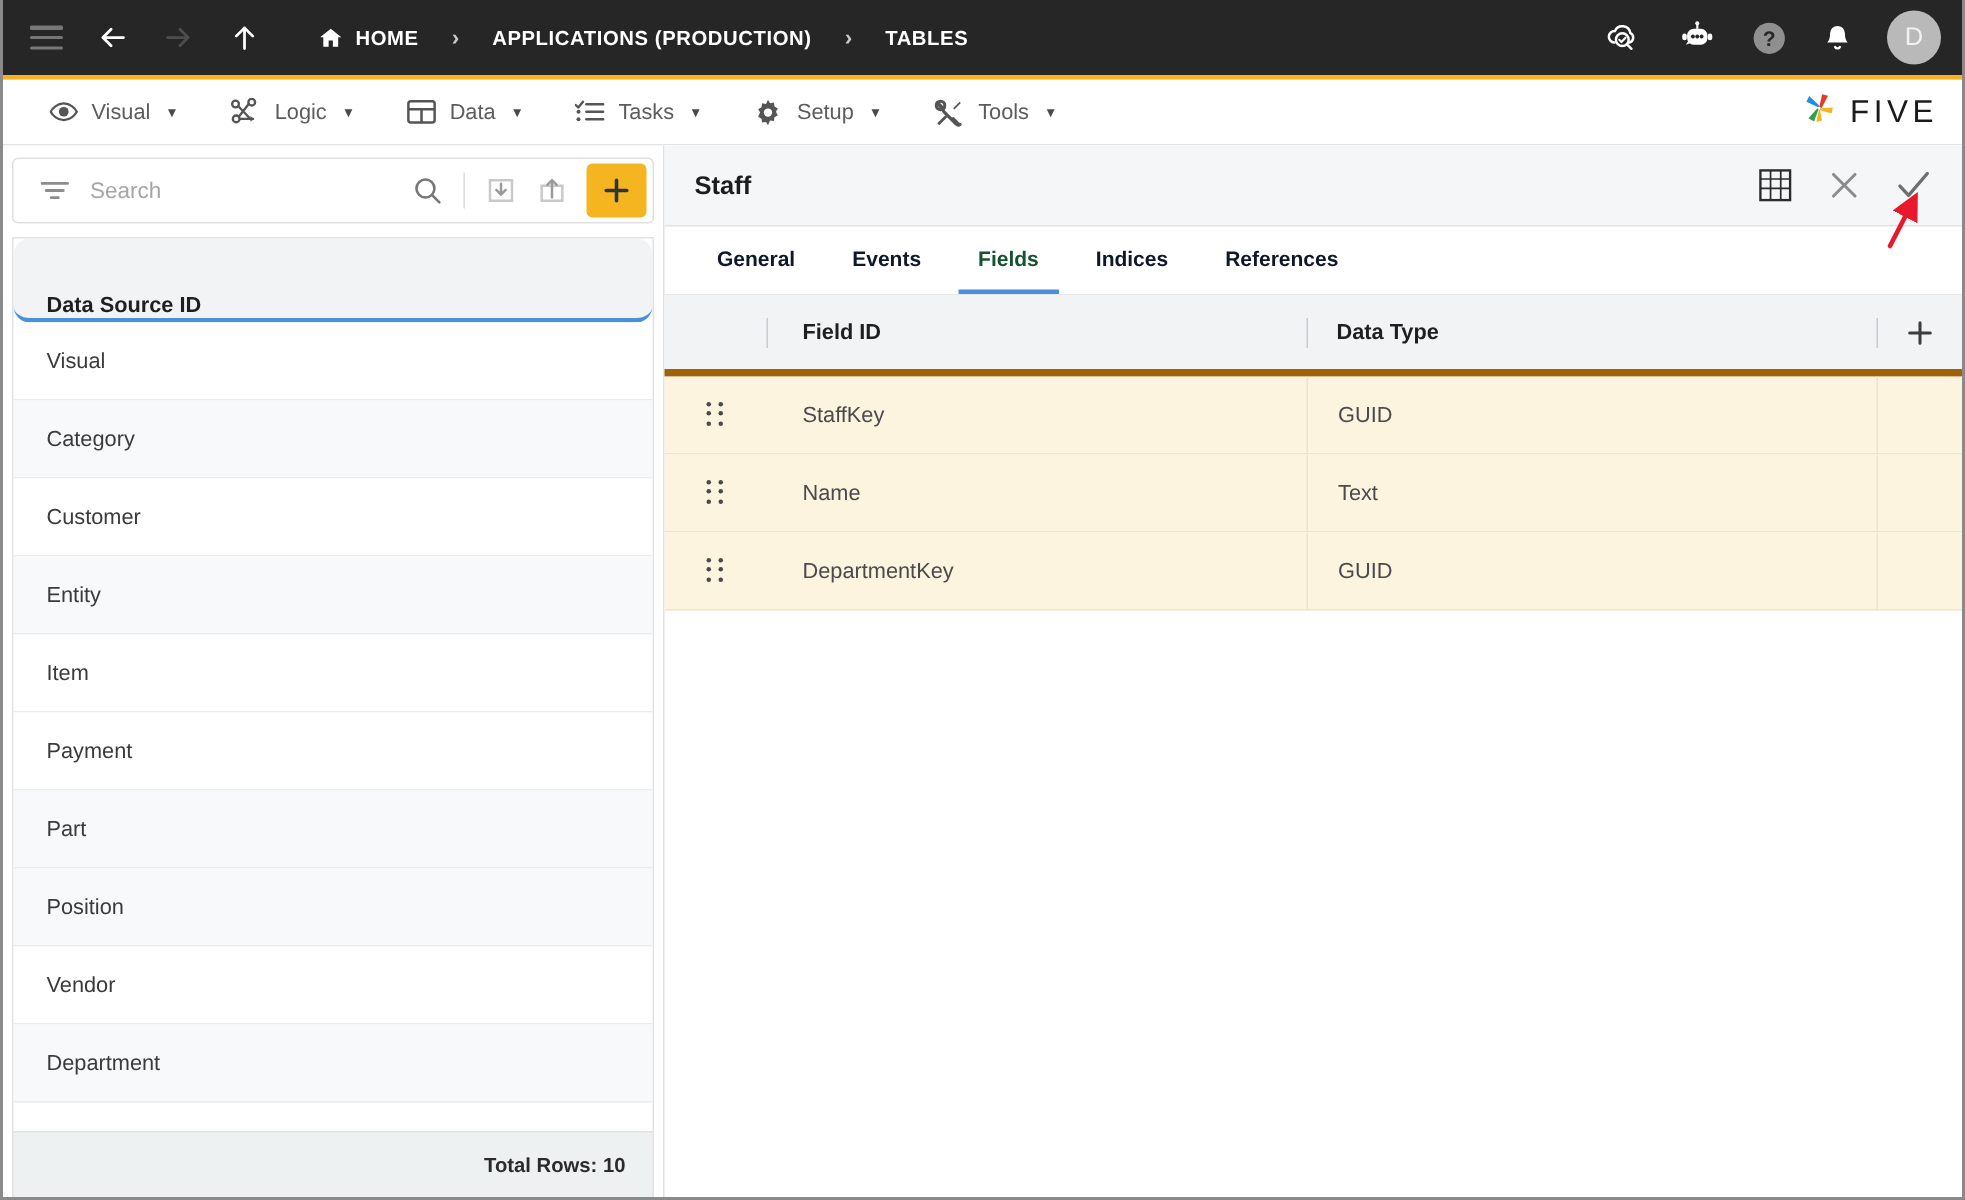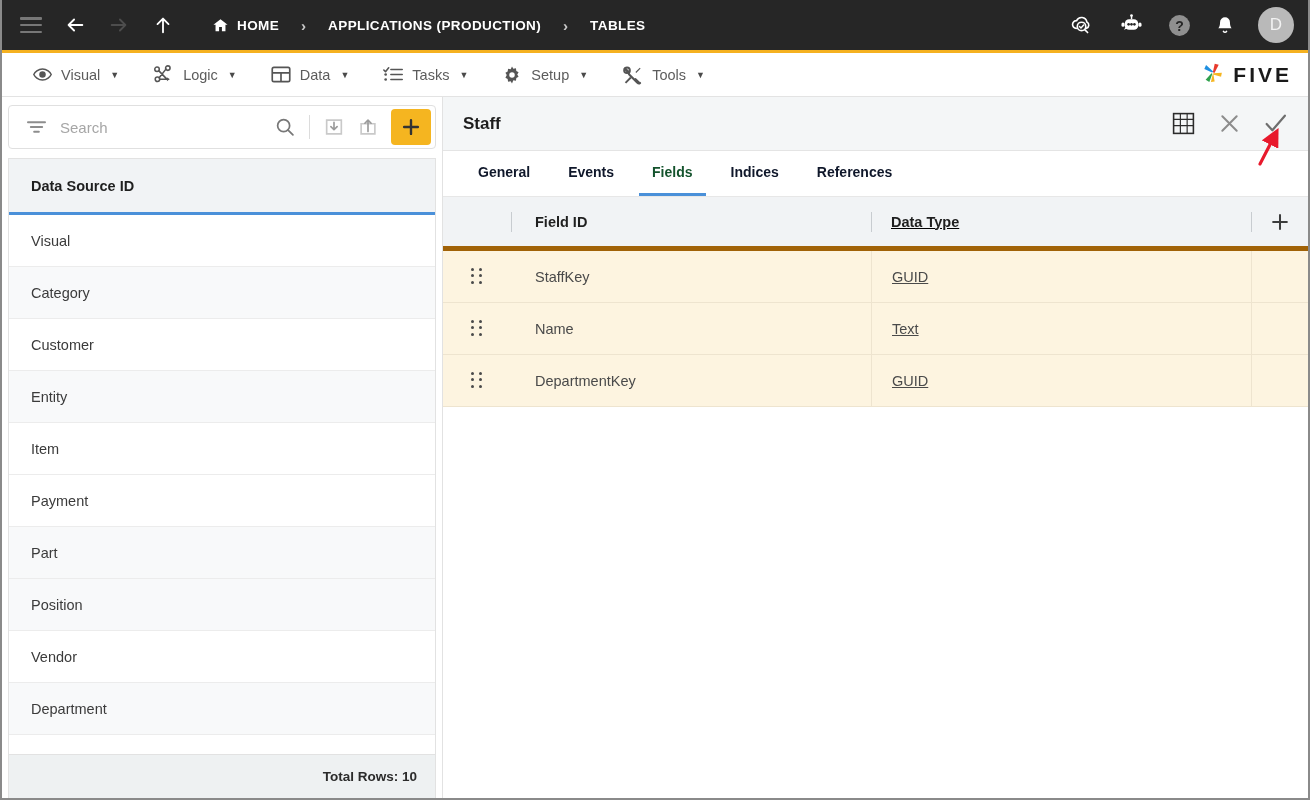--- a/index.html
+++ b/index.html
@@ -75,21 +75,21 @@
     font-weight: 500;
   }
   .menuitem .caret { font-size: 9px; color: #4a4a4a; margin-left: 1px; }
   .menuitem .mi { color: #555; display: inline-flex; }
   .brand {
     margin-left: auto; margin-right: 16px;
     display: flex; align-items: center; gap: 7px;
   }
   .brandword {
     font-size: 21px; letter-spacing: 3px;
-    color: #1a1a1a; font-weight: 700;
+    color: #1a1a1a; font-weight: 400;
   }
 
   
   .body {
     flex: 1 1 auto;
     display: flex;
     min-height: 0;
     background: #fff;
   }
 
@@ -137,22 +137,23 @@
     border: 1px solid #e2e2e2;
     border-bottom: none;
     min-height: 0;
     background: #fff;
   }
   .listheader {
     background: #f1f3f5;
     border-bottom: 3px solid #4a90d9;
     padding: 0 22px;
     height: 56px;
-    display: flex; align-items: center;
-    flex: 0 0 auto;
+    display: flex; align-items: flex-end;
+    flex: 0 0 auto;
+    border-radius: 11px;
   }
   .listheader span { font-size: 14.5px; font-weight: bold; color: #1f1f1f; }
   .listrows { flex: 1 1 auto; overflow: hidden; }
   .lrow {
     height: 52px;
     display: flex; align-items: center;
     padding: 0 22px;
     border-bottom: 1px solid #ececec;
     font-size: 14.5px;
     color: #3b3b3b;
@@ -214,21 +215,21 @@
   .ghead {
     background: #f1f3f5;
     border-bottom: 5px solid #a16207;
     height: 54px;
     display: flex; align-items: center;
     flex: 0 0 auto;
   }
   .gcell { display: flex; align-items: center; height: 100%; position: relative; }
   .gcell.handle { width: 68px; flex: 0 0 68px; justify-content: center; }
   .gcell.c-field { flex: 1 1 auto; padding-left: 24px; }
-  .gcell.c-type { width: 380px; flex: 0 0 380px; padding-left: 20px; text-decoration: underline; }
+  .gcell.c-type { width: 380px; flex: 0 0 380px; padding-left: 20px; }
   .gcell.c-add { width: 57px; flex: 0 0 57px; justify-content: center; }
   .ghead .gcell.c-field::before,
   .ghead .gcell.c-type::before,
   .ghead .gcell.c-add::before {
     content: ""; position: absolute; left: 0; top: 50%;
     transform: translateY(-50%);
     width: 1px; height: 20px; background: #c8ccd0;
   }
   .ghead .lbl { font-size: 14.5px; font-weight: bold; color: #1f1f1f; }
   .gbody { flex: 1 1 auto; overflow: hidden; }

